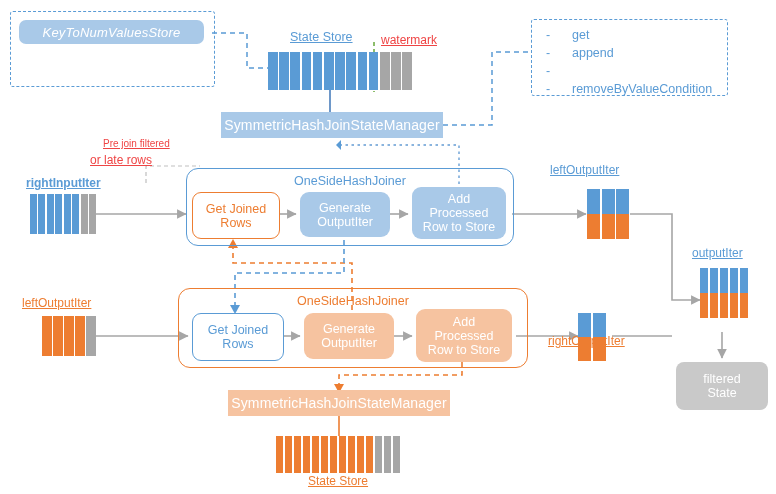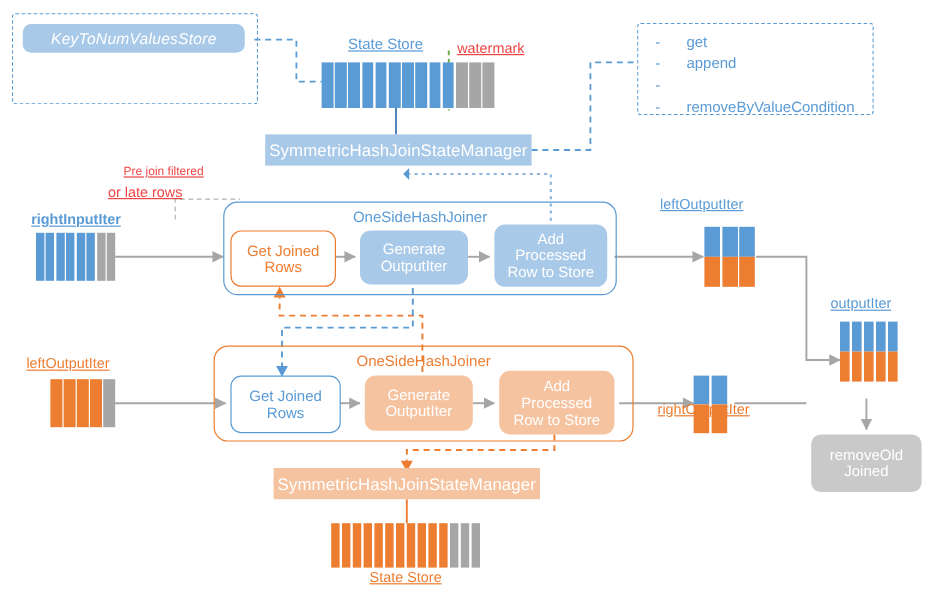--- a/index.html
+++ b/index.html
@@ -295,18 +295,18 @@
         <div style="background: rgb(237, 125, 49);"></div>
       </div>
       <div class="bar split" style="flex: 1 1 0%;">
         <div style="background: rgb(90, 155, 213);"></div>
         <div style="background: rgb(237, 125, 49);"></div>
       </div>
     </div>
 
   <div class="gray-pill" style="left:676px;top:362px;width:92px;height:48px;">
     <span>
-      <span>removeOld</span><br>
-      <span>Joined</span>
+      <span>filtered</span><br>
+      <span>State</span>
     </span>
   </div>
 
 </div>
 
 </body></html>

